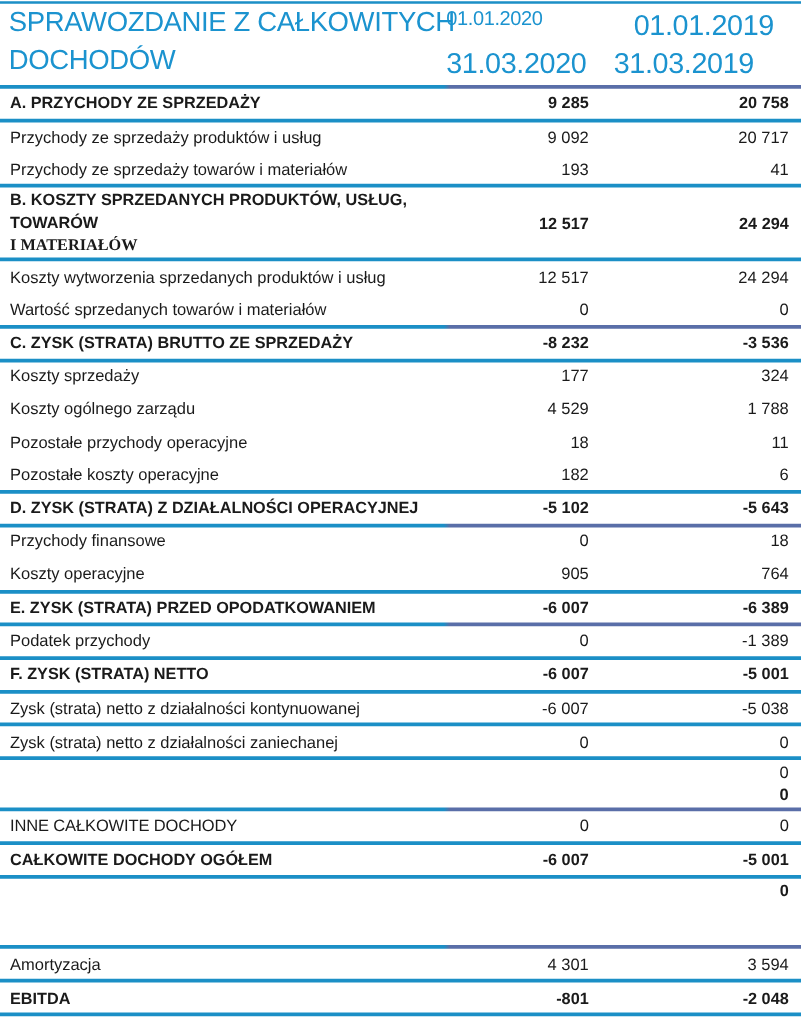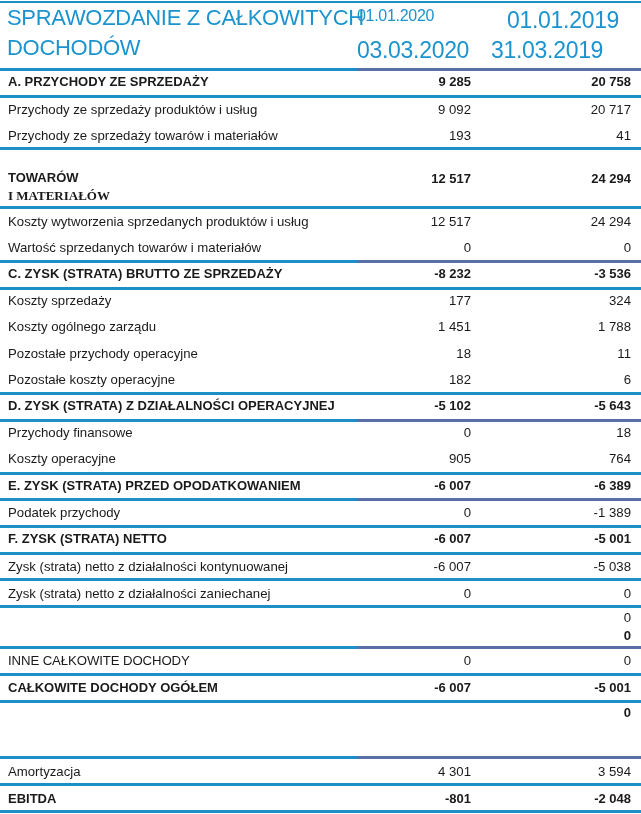--- a/index.html
+++ b/index.html
@@ -16,21 +16,21 @@
   .row.bold { font-weight: bold; font-size: 13px; }
   .row.caps { letter-spacing: -0.1px; }
 </style>
 </head>
 <body>
 
 <div class="line cyan" style="top:1px; height:2px;"></div>
 <div class="hdr" style="left:7px; top:5px;text-align:right;">SPRAWOZDANIE Z CAŁKOWITYCH</div>
 <div class="hdr" style="left:7px; top:35px;">DOCHODÓW</div>
 <div class="hdr" style="left:357px; top:7px; font-size:16px;">01.01.2020</div>
-<div class="hdr" style="left:357px; top:37px; font-size:23px;">03.03.2020</div>
+<div class="hdr" style="left:357px; top:37px; font-size:23px;">31.03.2020</div>
 <div class="hdr" style="left:471px; top:7px; font-size:23px;margin-left:36px;">01.01.2019</div>
 <div class="hdr" style="left:491px; top:37px; font-size:23px;">31.03.2019</div>
 
 <div class="line" style="top:68px;"></div>
 
 <div class="row bold" style="top:74px;">
   <span class="lbl">A. PRZYCHODY ZE SPRZEDAŻY</span>
   <span class="v1">9 285</span>
   <span class="v2">20 758</span>
 </div>
@@ -42,20 +42,21 @@
   <span class="v2">20 717</span>
 </div>
 <div class="row" style="top:128px;">
   <span class="lbl">Przychody ze sprzedaży towarów i materiałów</span>
   <span class="v1">193</span>
   <span class="v2">41</span>
 </div>
 <div class="line cyan" style="top:147px;"></div>
 
 <div class="row bold" style="top:152px; height:54px;">
+  <span class="lbl" style="top:0;">B. KOSZTY SPRZEDANYCH PRODUKTÓW, USŁUG,</span>
   <span class="lbl" style="top:18px;">TOWARÓW</span>
   <span class="lbl" style="top:36px;font-family:Liberation Serif, serif;">I MATERIAŁÓW</span>
   <span class="v1" style="top:19px;">12 517</span>
   <span class="v2" style="top:19px;">24 294</span>
 </div>
 <div class="line cyan" style="top:206px;"></div>
 
 <div class="row" style="top:214px;">
   <span class="lbl">Koszty wytworzenia sprzedanych produktów i usług</span>
   <span class="v1">12 517</span>
@@ -75,21 +76,21 @@
 </div>
 <div class="line cyan" style="top:287px;"></div>
 
 <div class="row" style="top:293px;">
   <span class="lbl">Koszty sprzedaży</span>
   <span class="v1">177</span>
   <span class="v2">324</span>
 </div>
 <div class="row" style="top:319px;">
   <span class="lbl">Koszty ogólnego zarządu</span>
-  <span class="v1">1 451</span>
+  <span class="v1">4 529</span>
   <span class="v2">1 788</span>
 </div>
 <div class="row" style="top:346px;">
   <span class="lbl">Pozostałe przychody operacyjne</span>
   <span class="v1">18</span>
   <span class="v2">11</span>
 </div>
 <div class="row" style="top:372px;">
   <span class="lbl">Pozostałe koszty operacyjne</span>
   <span class="v1">182</span>

